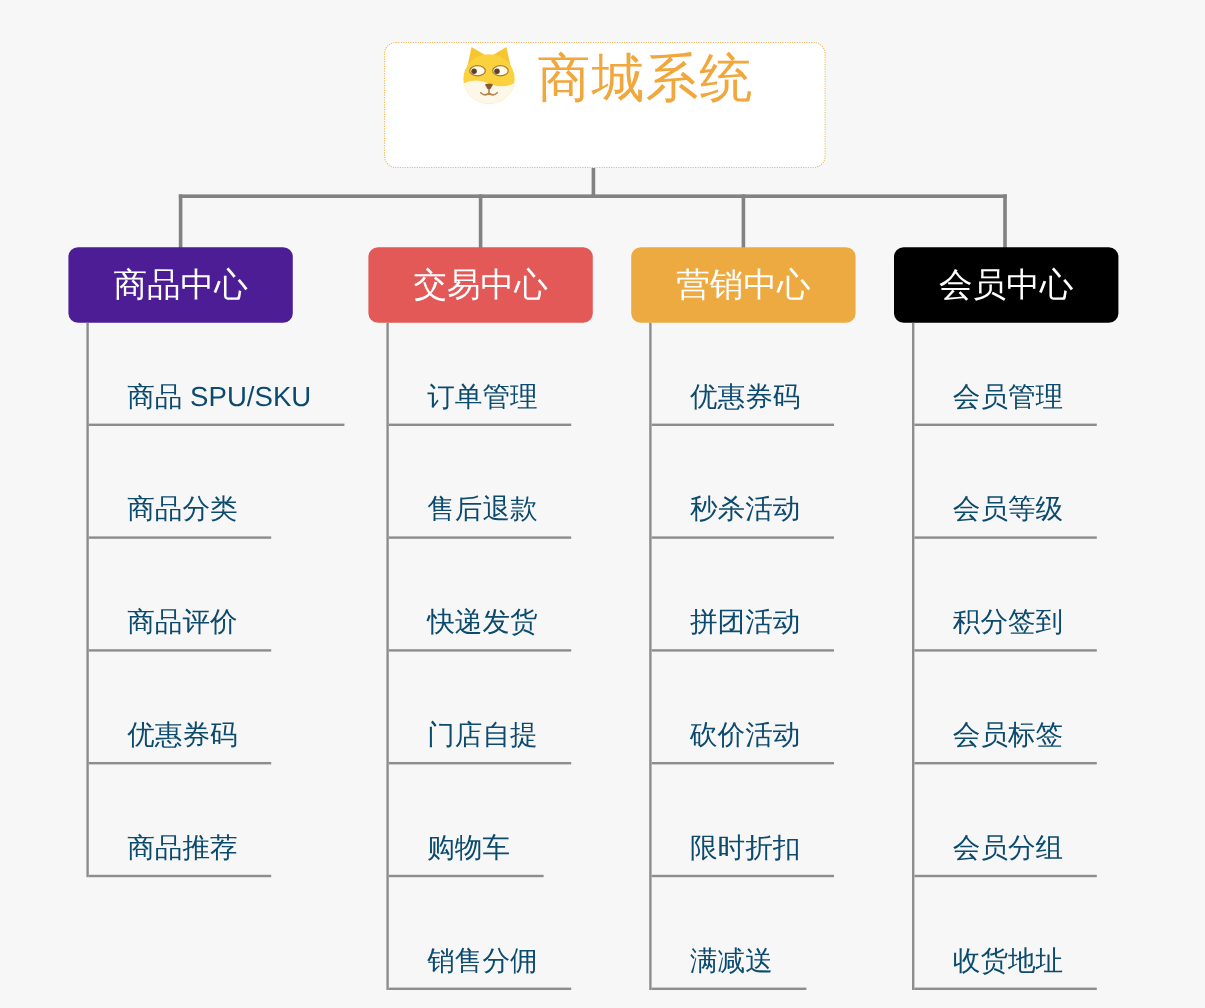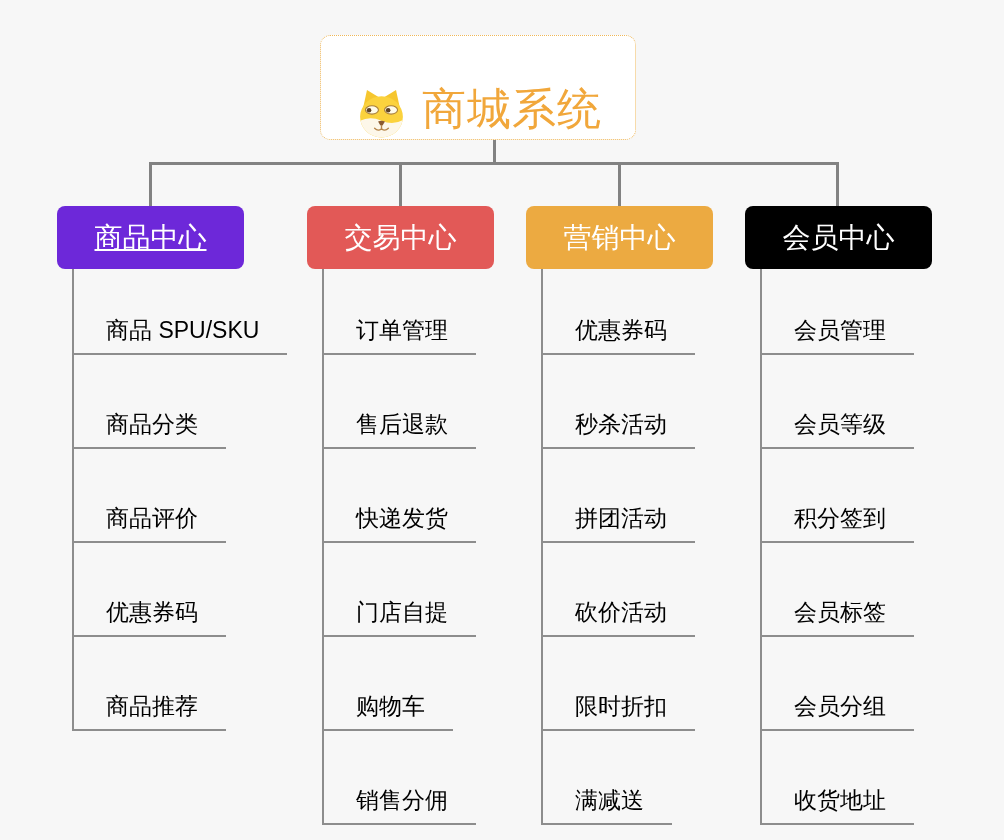--- a/index.html
+++ b/index.html
@@ -13,41 +13,41 @@
 
   
   .conn{position:absolute;background:#828282;}
   .stem{left:493px;top:139px;width:3px;height:26px;}
   .bus{left:149px;top:162px;width:690px;height:3px;}
   .drop{top:162px;width:3px;height:45px;}
   .drop-0{left:149px;} .drop-1{left:399px;} .drop-2{left:618px;} .drop-3{left:836px;}
 
   
   .root-node{
-    position:absolute;left:320px;top:35px;width:316px;height:105px;
+    position:absolute;left:320px;top:35px;width:368px;height:105px;
     background:#ffffff;border:1px dotted #efb758;border-radius:10px;
-    box-sizing:border-box;display:flex;align-items:flex-end;justify-content:center;gap:13px;
+    box-sizing:border-box;display:flex;align-items:flex-start;justify-content:center;gap:13px;
   }
   .root-title{font-size:44px;color:#f1a73b;letter-spacing:1px;white-space:nowrap;}
   .dog{width:55px;height:52px;display:block;}
 
   
   .column{position:absolute;top:206px;width:187px;}
   .hdr{
     height:63px;line-height:63px;border-radius:8px;
     text-align:center;color:#ffffff;font-size:28px;white-space:nowrap;
   }
   .leaves{margin-left:15px;border-left:2px solid #8d8d8d;}
   .leaf{height:94px;display:flex;align-items:flex-end;}
   .leaf:first-child{height:86px;}
   .leaf-label{
     display:inline-block;white-space:nowrap;
     border-bottom:2px solid #8d8d8d;
     padding:0 28px 7px 32px;
-    font-size:23px;color:#000000;
+    font-size:23px;color:#0c4a6e;
   }
 </style>
 </head>
 <body>
 
 <div class="canvas">
 
   <div class="conn stem" style="background-color: rgb(130, 130, 130);"></div>
   <div class="conn bus" style="background-color: rgb(130, 130, 130);"></div>
   <div class="conn drop drop-0" style="background-color: rgb(130, 130, 130);"></div>
@@ -70,21 +70,21 @@
         <circle cx="19.7" cy="30.5" r="3" fill="#5d4123"></circle>
         <circle cx="44.7" cy="30.5" r="3" fill="#5d4123"></circle>
         <path d="M31.5,45 Q36,43 40.5,45 L37.6,50 Q36,51.2 34.4,50 Z" fill="#8a5a30"></path>
         <path d="M36,50.5 L36,54 M27,54 Q31.5,58.5 36,54.5 Q40.5,58.5 45,54" stroke="#b5854a" stroke-width="1.8" fill="none" stroke-linecap="round"></path>
       </svg>
     </span>
     <span class="root-title" style="color: rgb(241, 167, 59);">商城系统</span>
   </div>
 
   <div class="column" style="left:57px">
-    <div class="hdr" style="background-color: #6d28d9; text-decoration: underline;">商品中心</div>
+    <div class="hdr" style="background-color: #4c1d95;">商品中心</div>
     <div class="leaves">
       <div class="leaf">
           <span class="leaf-label">商品 SPU/SKU</span>
         </div>
       <div class="leaf">
           <span class="leaf-label">商品分类</span>
         </div>
       <div class="leaf">
           <span class="leaf-label">商品评价</span>
         </div>

